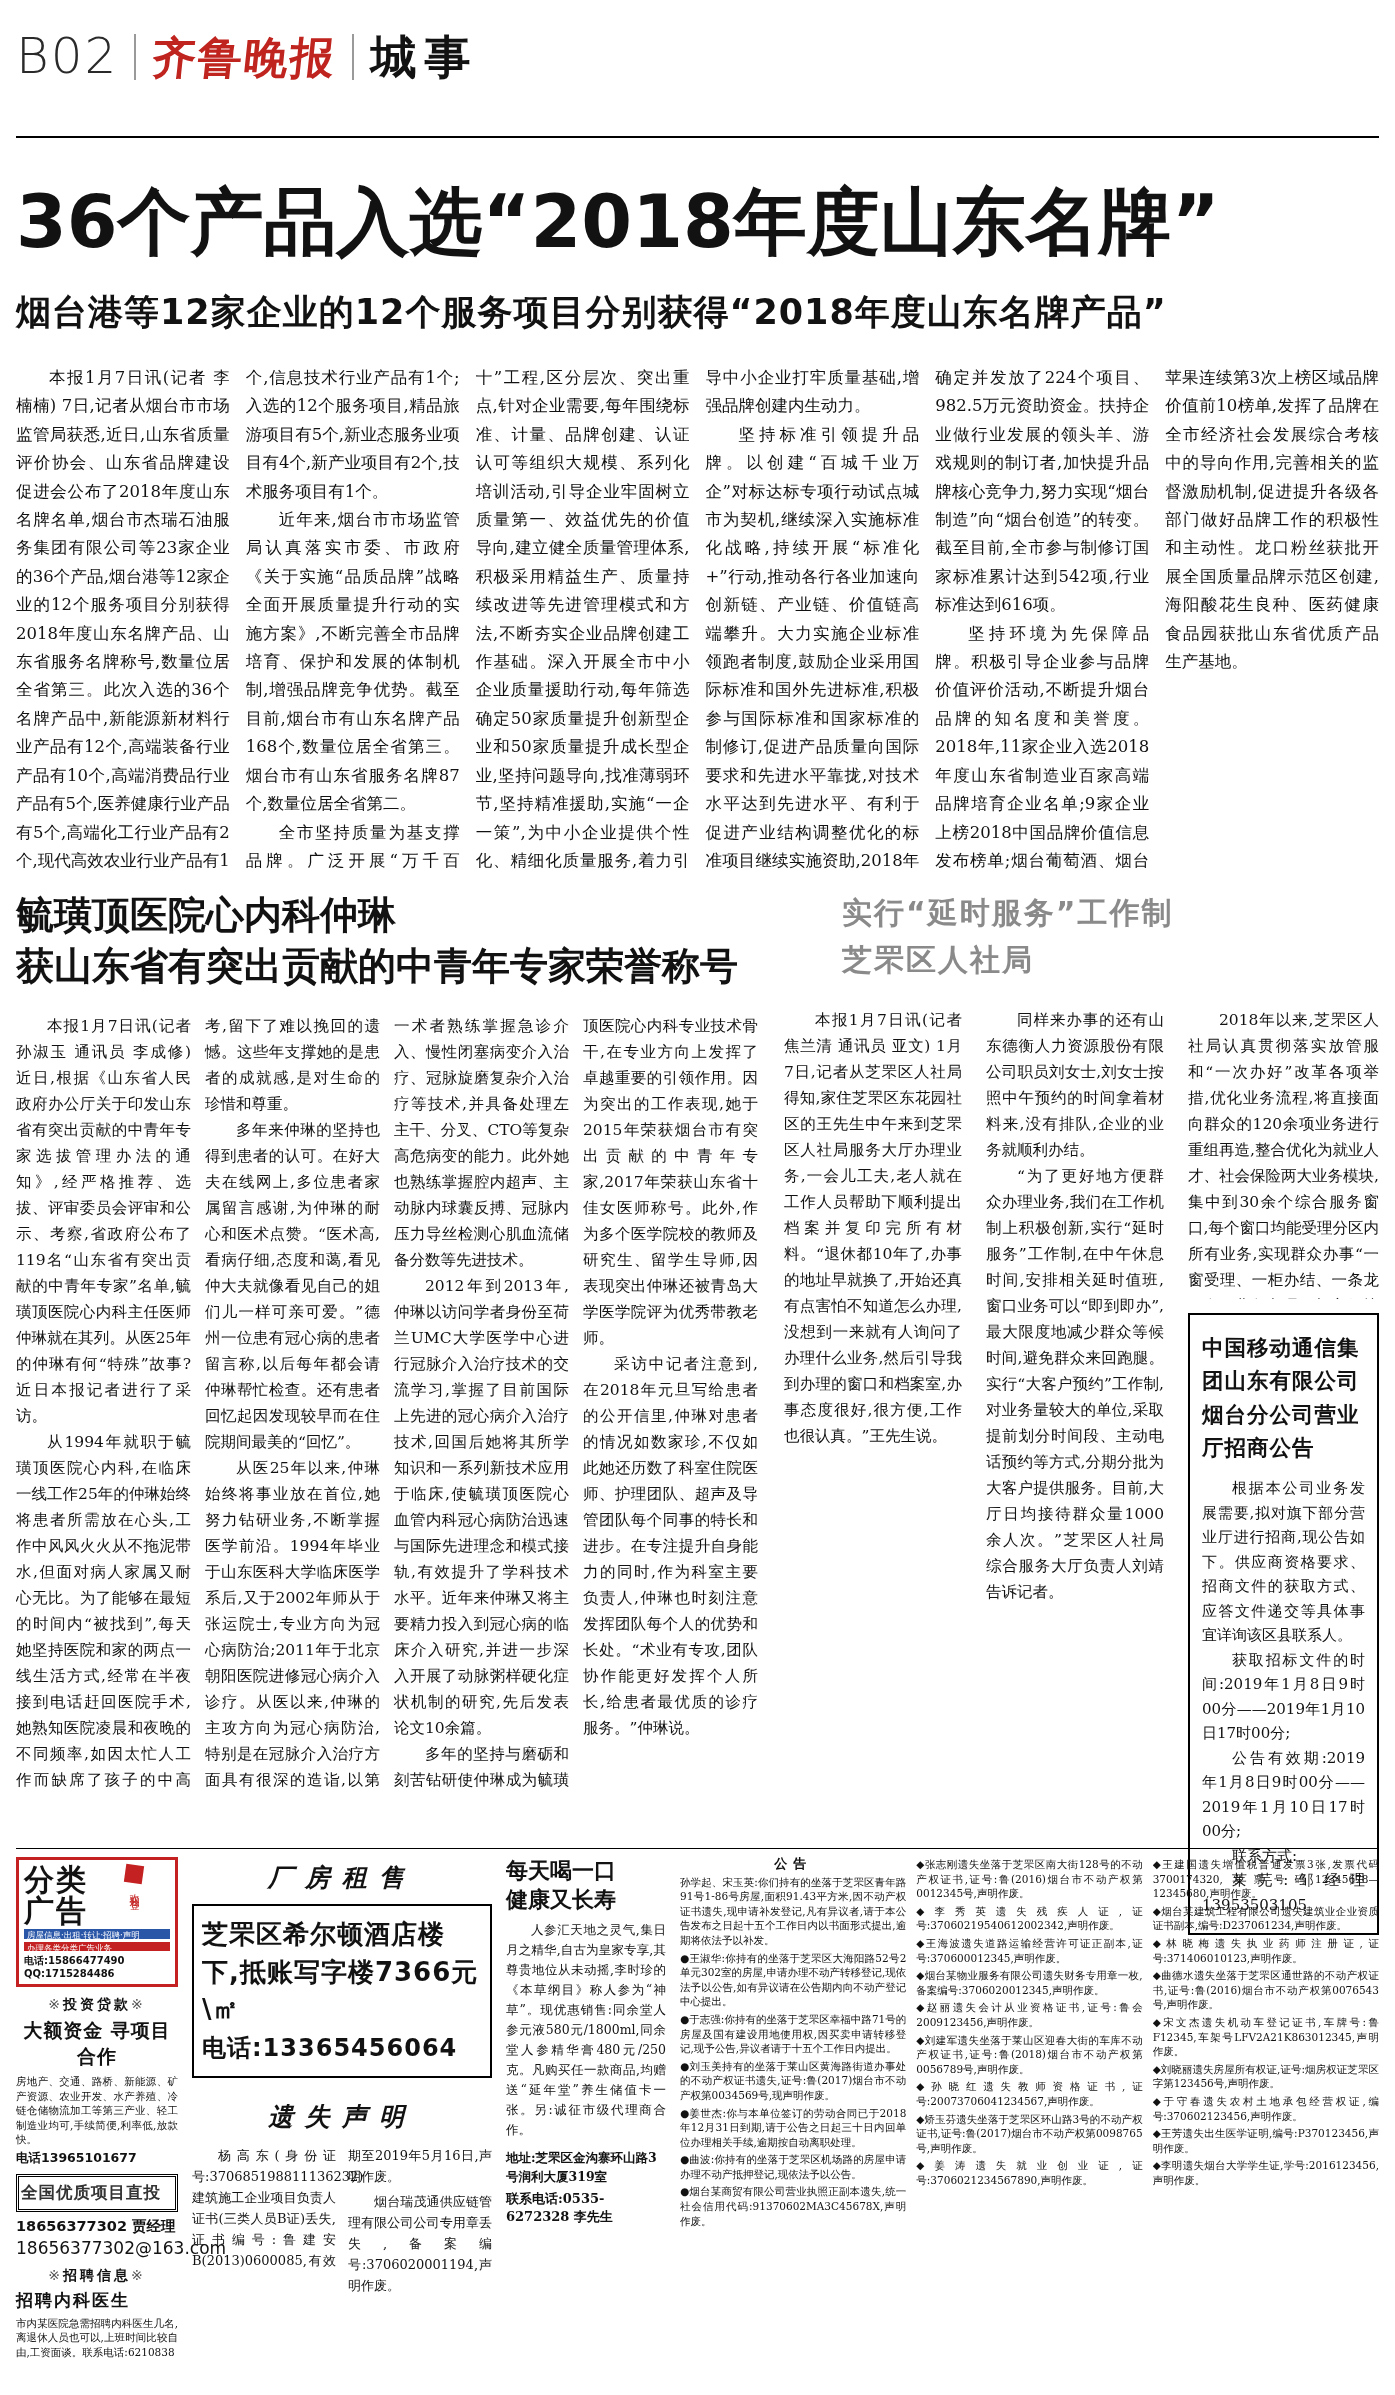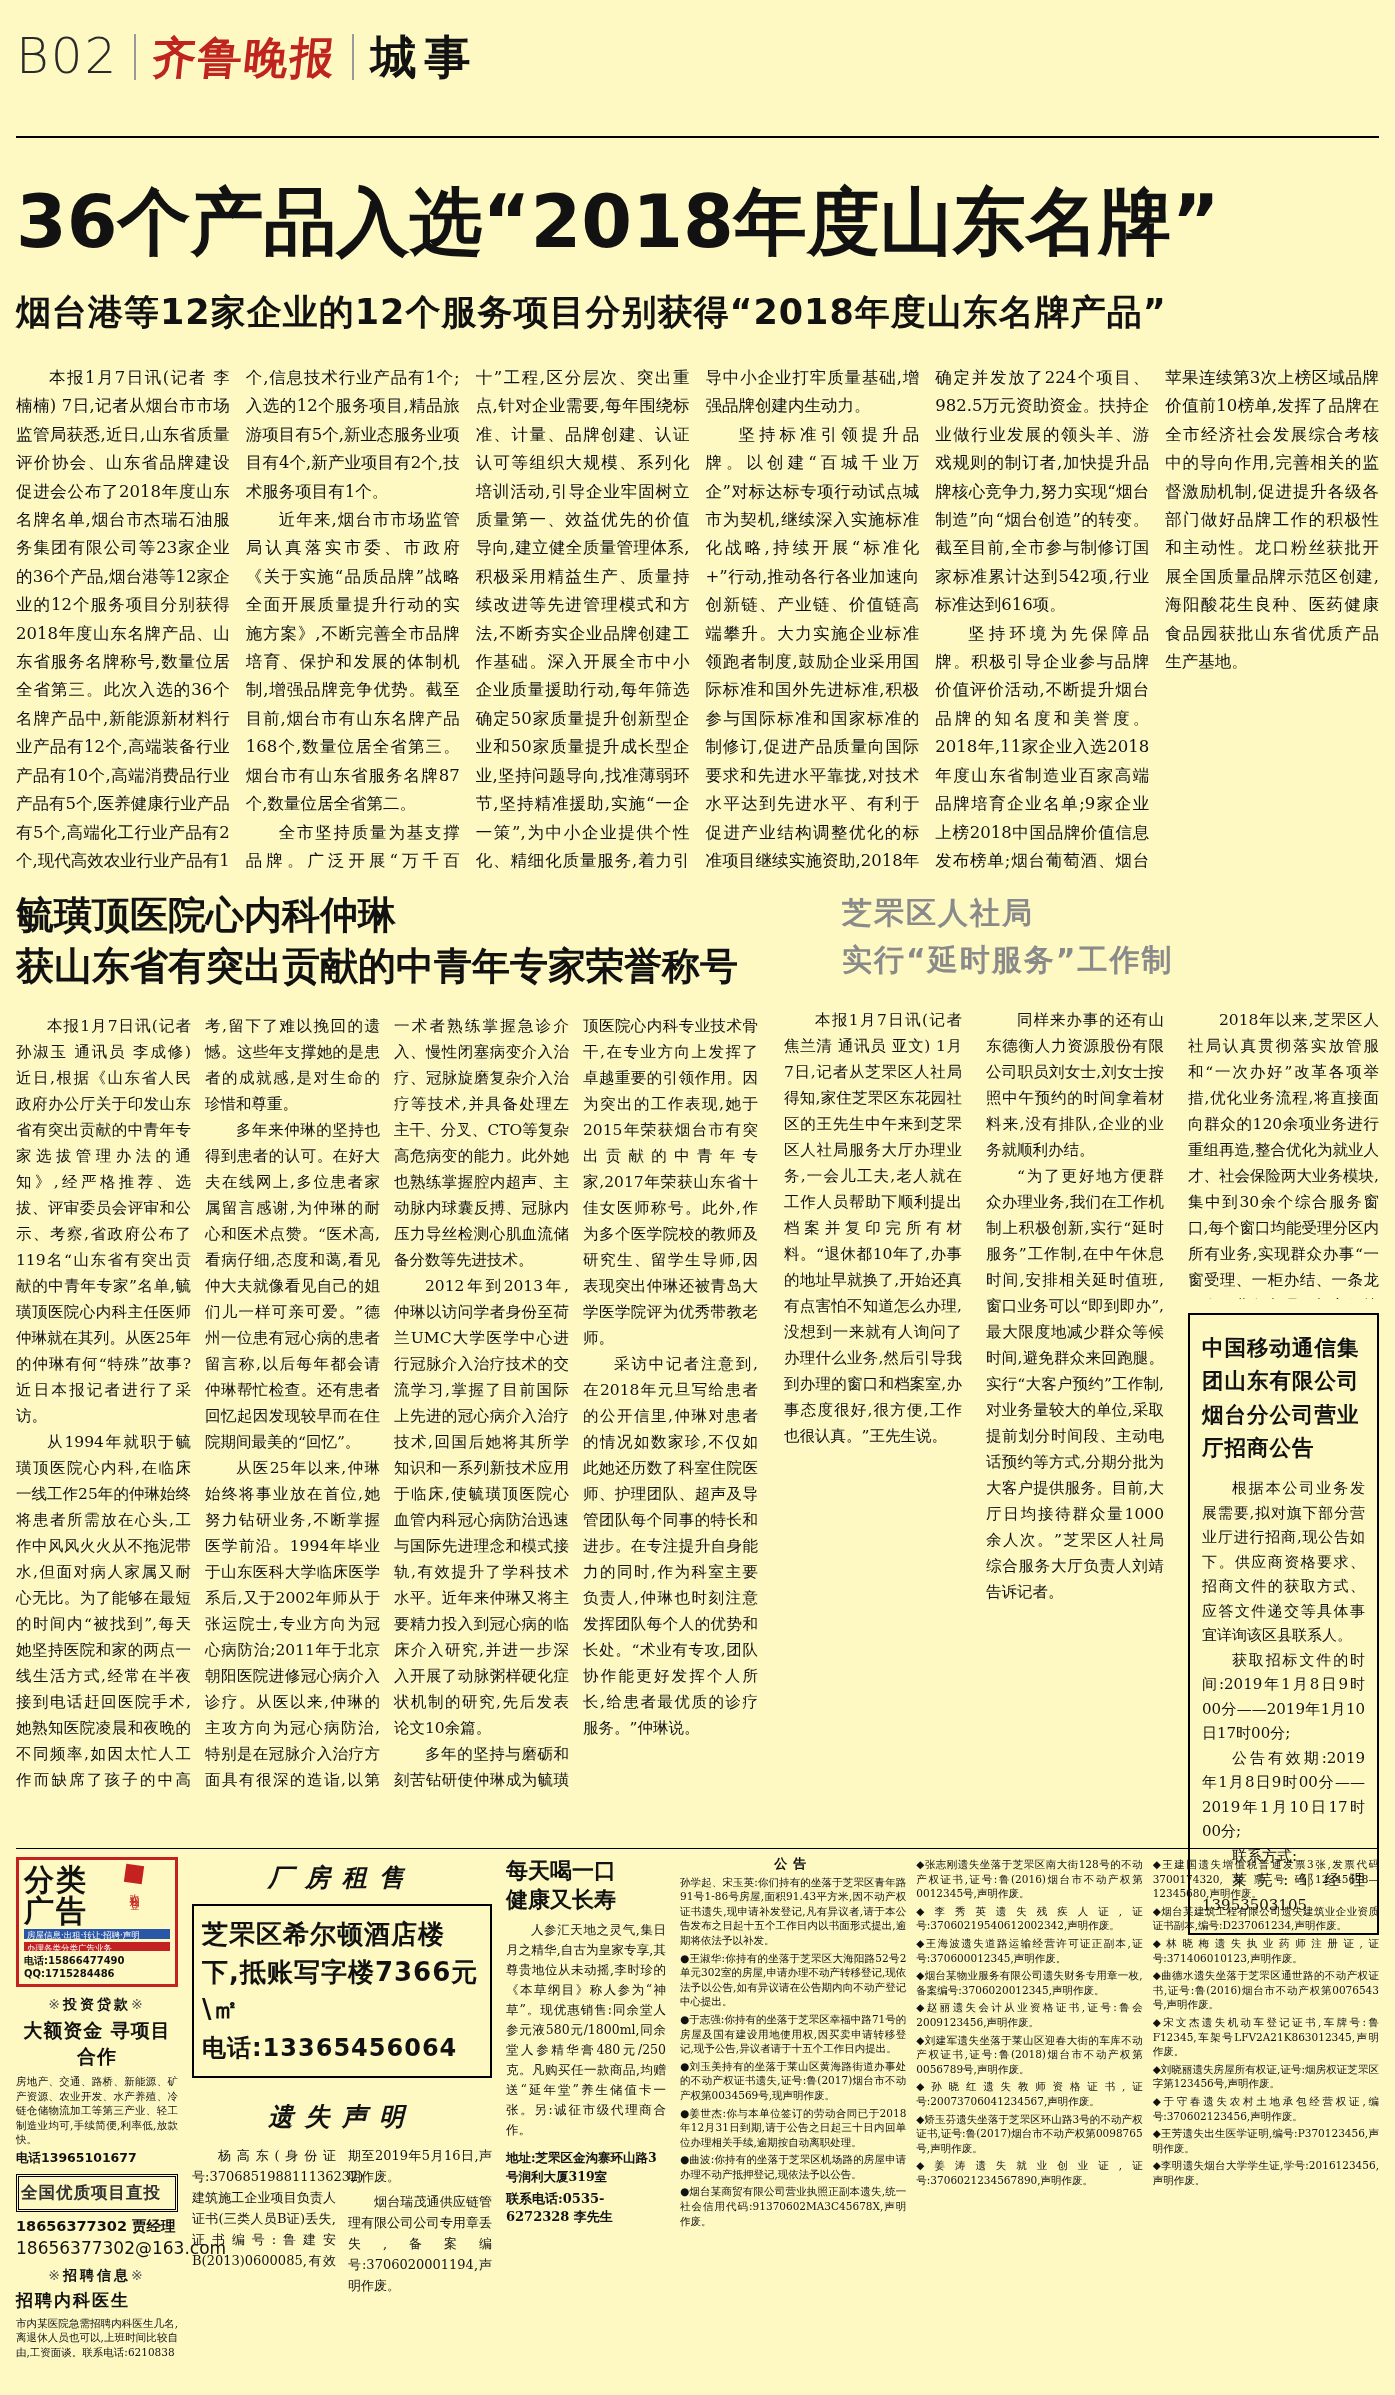--- a/index.html
+++ b/index.html
@@ -1,17 +1,17 @@
 <!DOCTYPE html>
 <html><head>
 <meta charset="utf-8">
 <style>
 *{margin:0;padding:0;box-sizing:border-box}
 html,body{background:#e8e8e8}
-.page{width:1395px;height:2395px;background:#fef9c3;margin:0 auto;position:relative;overflow:hidden;color:#121212;font-family:"DejaVu Serif","Liberation Serif",serif}
+.page{width:1395px;height:2395px;background:#ffffff;margin:0 auto;position:relative;overflow:hidden;color:#121212;font-family:"DejaVu Serif","Liberation Serif",serif}
 
 .hdr{display:flex;align-items:flex-end;gap:16px;padding:28px 16px 0 16px;height:80px}
 .pcode{font-size:50px;line-height:.95;color:#2a2a2a;letter-spacing:2px;font-family:"DejaVu Sans",sans-serif;font-weight:300}
 .vd{width:2px;height:46px;background:#9a9a9a;align-self:flex-end}
 .masthead{font-size:44px;font-weight:900;color:#c0241f;transform:skewX(-6deg);letter-spacing:2px;line-height:1}
 .sect{font-size:46px;font-weight:900;letter-spacing:8px;line-height:1;font-family:"DejaVu Sans",sans-serif}
 .hmeta{font-size:15px;line-height:1.75;padding-bottom:2px;margin-left:14px;font-family:"DejaVu Sans",sans-serif;color:#222}
 .rule{height:2px;background:#000;margin:56px 16px 0 16px}
 
 .main-title{margin:36px 16px 0;font-size:73px;font-weight:900;letter-spacing:0;white-space:nowrap;font-family:"DejaVu Sans",sans-serif}
@@ -111,22 +111,22 @@
           <p>多年来仲琳的坚持也得到患者的认可。在好大夫在线网上,多位患者家属留言感谢,为仲琳的耐心和医术点赞。“医术高,看病仔细,态度和蔼,看见仲大夫就像看见自己的姐们儿一样可亲可爱。”德州一位患有冠心病的患者留言称,以后每年都会请仲琳帮忙检查。还有患者回忆起因发现较早而在住院期间最美的“回忆”。</p>
           <p>从医25年以来,仲琳始终将事业放在首位,她努力钻研业务,不断掌握医学前沿。1994年毕业于山东医科大学临床医学系后,又于2002年师从于张运院士,专业方向为冠心病防治;2011年于北京朝阳医院进修冠心病介入诊疗。从医以来,仲琳的主攻方向为冠心病防治,特别是在冠脉介入治疗方面具有很深的造诣,以第一术者熟练掌握急诊介入、慢性闭塞病变介入治疗、冠脉旋磨复杂介入治疗等技术,并具备处理左主干、分叉、CTO等复杂高危病变的能力。此外她也熟练掌握腔内超声、主动脉内球囊反搏、冠脉内压力导丝检测心肌血流储备分数等先进技术。</p>
           <p>2012年到2013年,仲琳以访问学者身份至荷兰UMC大学医学中心进行冠脉介入治疗技术的交流学习,掌握了目前国际上先进的冠心病介入治疗技术,回国后她将其所学知识和一系列新技术应用于临床,使毓璜顶医院心血管内科冠心病防治迅速与国际先进理念和模式接轨,有效提升了学科技术水平。近年来仲琳又将主要精力投入到冠心病的临床介入研究,并进一步深入开展了动脉粥样硬化症状机制的研究,先后发表论文10余篇。</p>
           <p>多年的坚持与磨砺和刻苦钻研使仲琳成为毓璜顶医院心内科专业技术骨干,在专业方向上发挥了卓越重要的引领作用。因为突出的工作表现,她于2015年荣获烟台市有突出贡献的中青年专家,2017年荣获山东省十佳女医师称号。此外,作为多个医学院校的教师及研究生、留学生导师,因表现突出仲琳还被青岛大学医学院评为优秀带教老师。</p>
           <p>采访中记者注意到,在2018年元旦写给患者的公开信里,仲琳对患者的情况如数家珍,不仅如此她还历数了科室住院医师、护理团队、超声及导管团队每个同事的特长和进步。在专注提升自身能力的同时,作为科室主要负责人,仲琳也时刻注意发挥团队每个人的优势和长处。“术业有专攻,团队协作能更好发挥个人所长,给患者最优质的诊疗服务。”仲琳说。</p>
         </div>
     </div>
 
     <div class="art3">
       <div class="a3h">
+        <div>实行“延时服务”工作制</div>
         <div>芝罘区人社局</div>
-        <div>实行“延时服务”工作制</div>
       </div>
       <div class="a3row">
         <div class="a3col">
             <p>本报1月7日讯(记者 焦兰清 通讯员 亚文) 1月7日,记者从芝罘区人社局得知,家住芝罘区东花园社区的王先生中午来到芝罘区人社局服务大厅办理业务,一会儿工夫,老人就在工作人员帮助下顺利提出档案并复印完所有材料。“退休都10年了,办事的地址早就换了,开始还真有点害怕不知道怎么办理,没想到一来就有人询问了办理什么业务,然后引导我到办理的窗口和档案室,办事态度很好,很方便,工作也很认真。”王先生说。</p>
           </div>
         <div class="a3col">
             <p>同样来办事的还有山东德衡人力资源股份有限公司职员刘女士,刘女士按照中午预约的时间拿着材料来,没有排队,企业的业务就顺利办结。</p>
             <p>“为了更好地方便群众办理业务,我们在工作机制上积极创新,实行“延时服务”工作制,在中午休息时间,安排相关延时值班,窗口业务可以“即到即办”,最大限度地减少群众等候时间,避免群众来回跑腿。实行“大客户预约”工作制,对业务量较大的单位,采取提前划分时间段、主动电话预约等方式,分期分批为大客户提供服务。目前,大厅日均接待群众量1000余人次。”芝罘区人社局综合服务大厅负责人刘靖告诉记者。</p>
           </div>
         <div class="a3colC">

